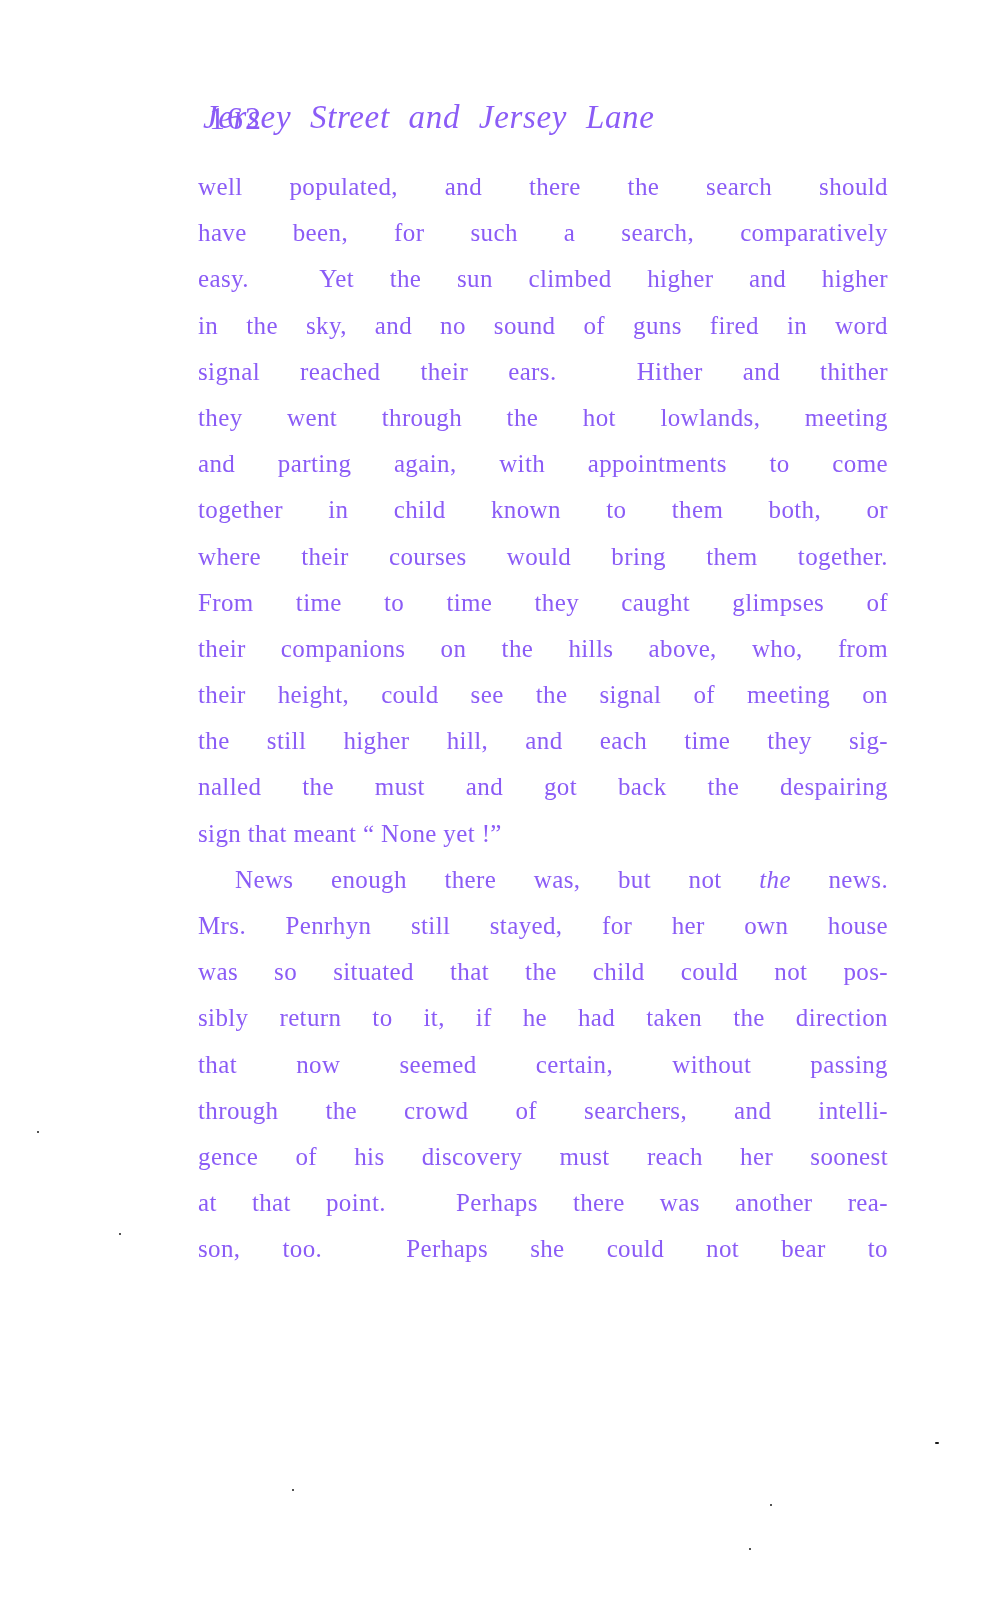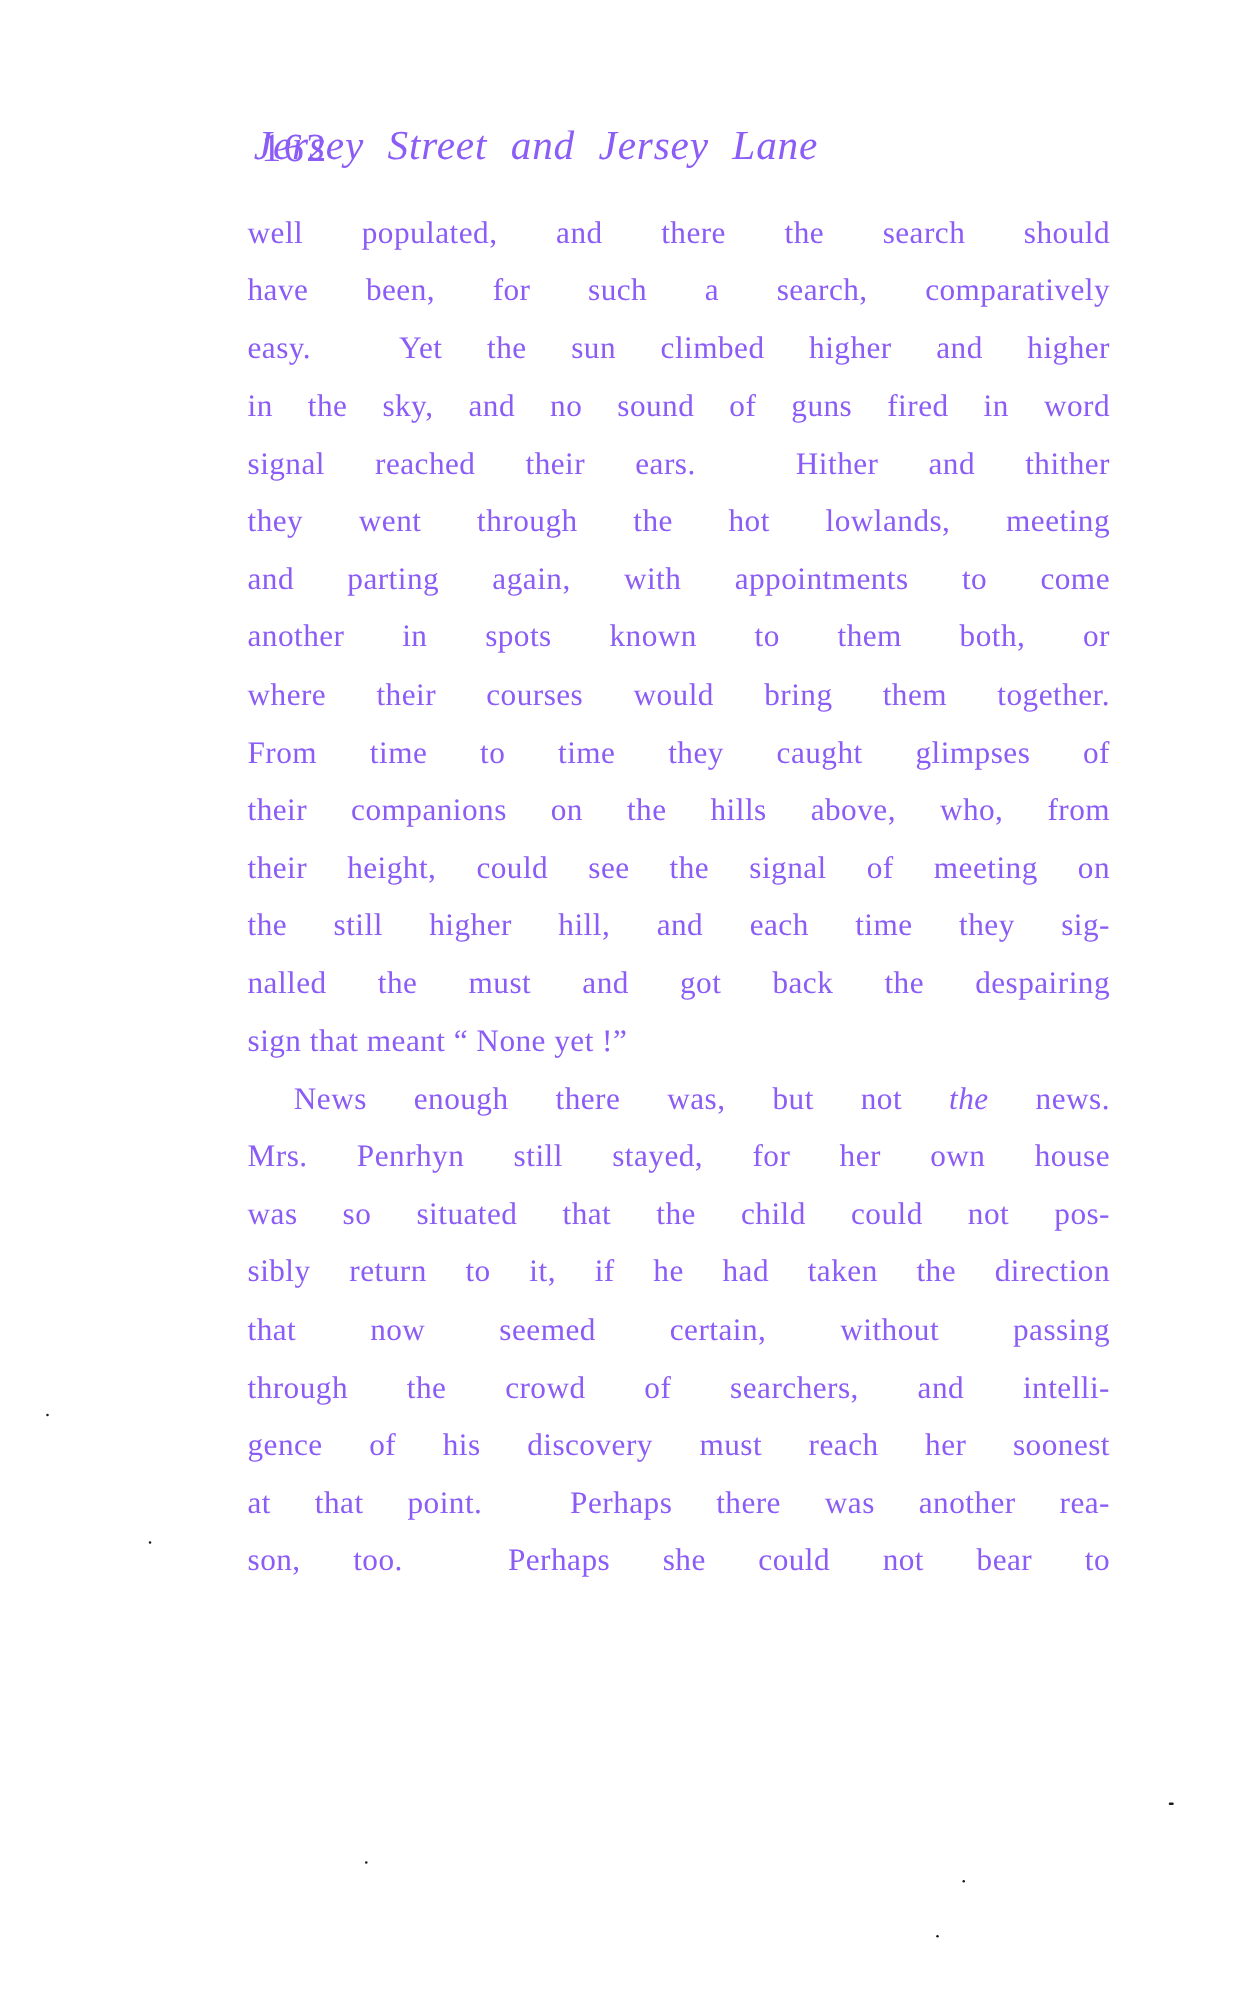--- a/index.html
+++ b/index.html
@@ -50,21 +50,21 @@
     <span class="running-title">Jersey Street and Jersey Lane</span>
   </div>
   <div class="page-body">
       <div class="text-line">well populated, and there the search should</div>
       <div class="text-line">have been, for such a search, comparatively</div>
       <div class="text-line">easy.&nbsp; Yet the sun climbed higher and higher</div>
       <div class="text-line">in the sky, and no sound of guns fired in word</div>
       <div class="text-line">signal reached their ears.&nbsp; Hither and thither</div>
       <div class="text-line">they went through the hot lowlands, meeting</div>
       <div class="text-line">and parting again, with appointments to come</div>
-      <div class="text-line">another in spots known to them both, or</div>
+      <div class="text-line">together in child known to them both, or</div>
       <div class="text-line">where their courses would bring them together.</div>
       <div class="text-line">From time to time they caught glimpses of</div>
       <div class="text-line">their companions on the hills above, who, from</div>
       <div class="text-line">their height, could see the signal of meeting on</div>
       <div class="text-line">the still higher hill, and each time they sig-</div>
       <div class="text-line">nalled the must and got back the despairing</div>
       <div class="text-line flush-left">sign that meant “ None yet !”</div>
       <div class="text-line indent">News enough there was, but not <i>the</i> news.</div>
       <div class="text-line">Mrs. Penrhyn still stayed, for her own house</div>
       <div class="text-line">was so situated that the child could not pos-</div>

